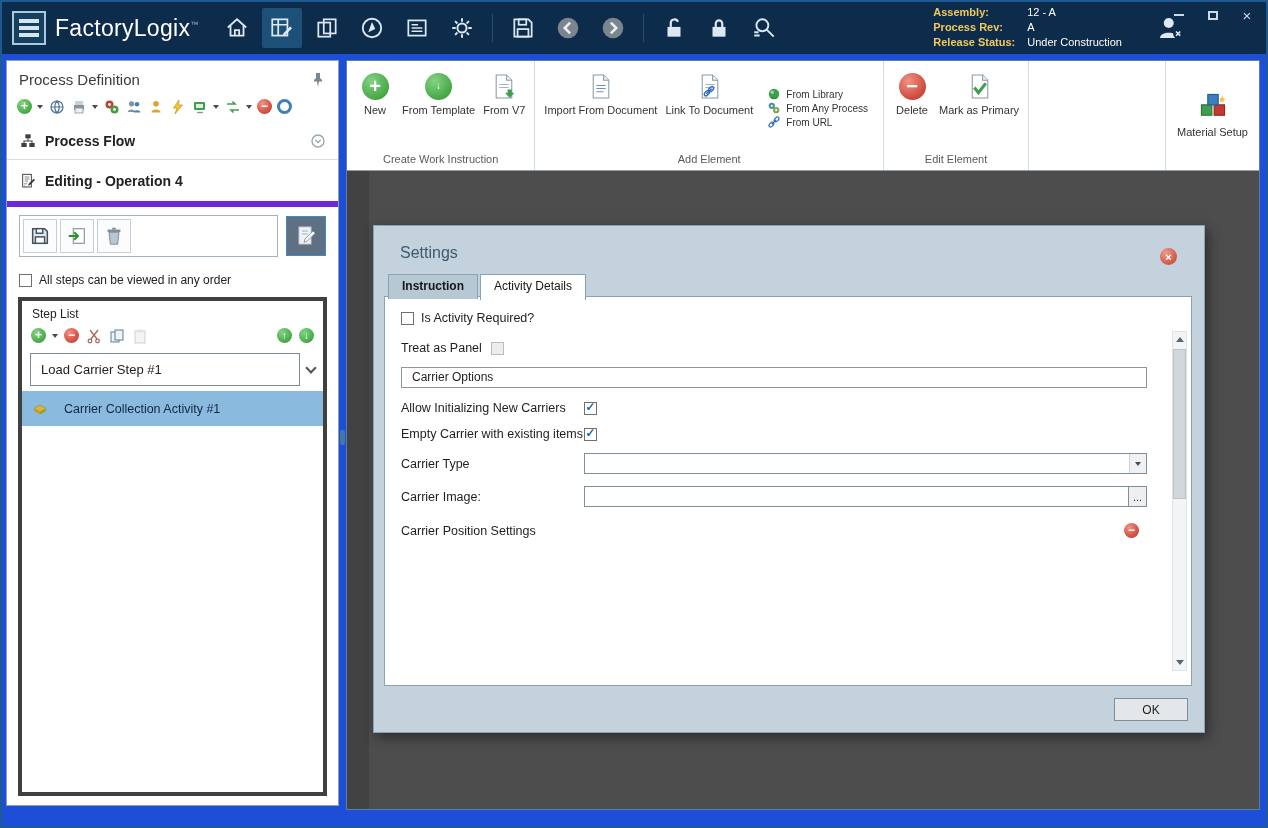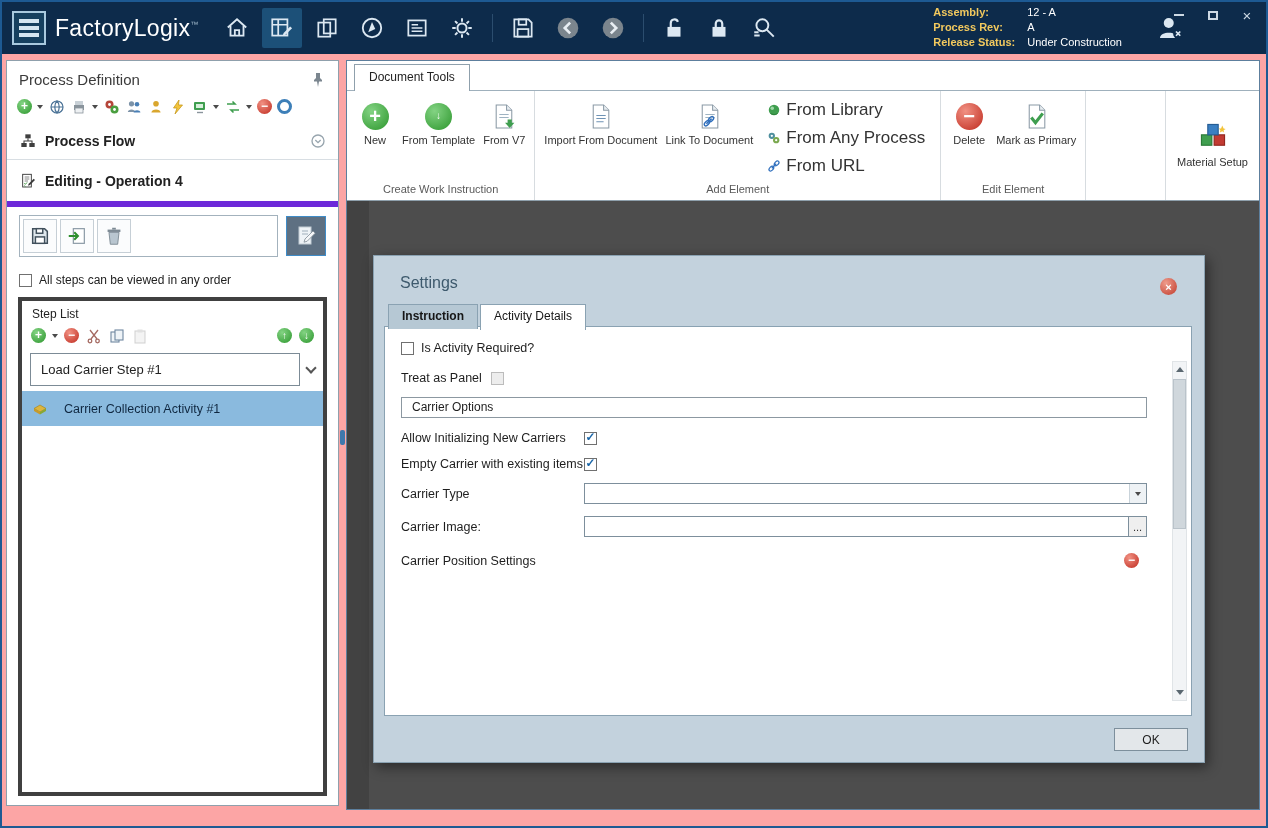--- a/index.html
+++ b/index.html
@@ -1,17 +1,17 @@
 <!DOCTYPE html>
 <html><head>
 <meta charset="utf-8">
 <style>
   * { margin:0; padding:0; box-sizing:border-box; }
   body { font-family:"Liberation Sans", sans-serif; background:#1a1a1a; }
-  .window { position:relative; width:1268px; height:828px; background:#fca5a5; border:2px solid #1d5a93; overflow:hidden;padding-left:30px; }
+  .window { position:relative; width:1268px; height:828px; background:#1d4ed8; border:2px solid #1d5a93; overflow:hidden;padding-left:30px; }
 
   
   .titlebar { position:absolute; top:0; left:0; right:0; height:52px; background:#0d2b4b; display:flex; align-items:center; padding:0 10px; }
   .logo { display:flex; align-items:center; gap:9px; margin-right:18px; }
   .logo-mark { width:34px; height:34px; background:#16405f; border:2px solid #a9c9de; display:flex; flex-direction:column; justify-content:center; gap:3px; padding:5px; }
   .logo-mark i { display:block; height:4px; background:#d5e6f1; }
   .logo-text { color:#fff; font-size:23px; letter-spacing:.3px; }
   .logo-text sup { font-size:8px; color:#9db6c8; }
   .tb-icons { display:flex; align-items:center; gap:5px; }
   .tbi { width:40px; height:40px; display:flex; align-items:center; justify-content:center; border-radius:2px; }
@@ -74,21 +74,21 @@
   .main-area { position:absolute; left:344px; top:58px; right:6px; bottom:16px; border:1px solid #5d7f9d; background:#4d4d4d; display:flex; flex-direction:column; }
   .tabstrip { background:#fff; height:30px; display:flex; align-items:flex-end; padding-left:7px; border-bottom:1px solid #9fb0bc; }
   .doc-tab { border:1px solid #8fa0ac; border-bottom:none; background:#fff; padding:5px 14px 7px; font-size:12px; color:#222; margin-bottom:-1px; z-index:2; }
   .ribbon { background:#fff; height:110px; display:flex; border-bottom:1px solid #8fa0ac; }
   .rgroup { display:flex; flex-direction:column; border-right:1px solid #d7dce0; padding:2px 3px 0; }
   .rbody { flex:1; display:flex; align-items:stretch; gap:2px; padding:3px 3px 0; }
   .rlabel { text-align:center; font-size:11px; color:#5a5a5a; padding:3px 8px 5px; }
   .rbtn { display:flex; flex-direction:column; align-items:center; gap:4px; padding:6px 3px 0; font-size:11px; color:#333; text-align:center; line-height:1.25; min-width:44px; }
   .rbtn .icon32 { width:30px; height:28px; display:flex; align-items:center; justify-content:center; }
   .rbtn .icon32 svg { width:27px; height:27px; }
-  .rlinks { display:flex; flex-direction:column; justify-content:center; gap:8px; padding:0 9px; font-size:17px; color:#333; }
+  .rlinks { display:flex; flex-direction:column; justify-content:center; padding:0 9px; font-size:10px; color:#333; }
   .rlink { display:flex; align-items:center; gap:5px; }
   .rlink svg { width:14px; height:14px; }
   .rspacer { flex:1; }
   .material-panel { width:94px; border-left:1px solid #d7dce0; display:flex; flex-direction:column; align-items:center; justify-content:center; gap:5px; font-size:11px; color:#333; text-align:center; line-height:1.25; }
   .material-panel svg { width:30px; height:30px; }
 
   .content { flex:1; position:relative; background:#4d4d4d; }
   .content-strip { position:absolute; left:0; top:0; bottom:0; width:22px; background:#424242; }
 
   
@@ -431,23 +431,20 @@
         </span>
         <span>Carrier Collection Activity #1</span>
       </div>
       <div class="step-rest"></div>
     </div>
   </aside>
 
   <div class="splitter-tick"></div>
 
   <main class="main-area">
-    <div class="tabstrip">
-      <div class="doc-tab">Document Tools</div>
-    </div>
 
     <div class="ribbon">
       <div class="rgroup">
         <div class="rbody">
           <div class="rbtn">
             <span class="icon32">
                 <span class="ci green big plus"></span>
               </span>
             <span>New</span>
           </div>

